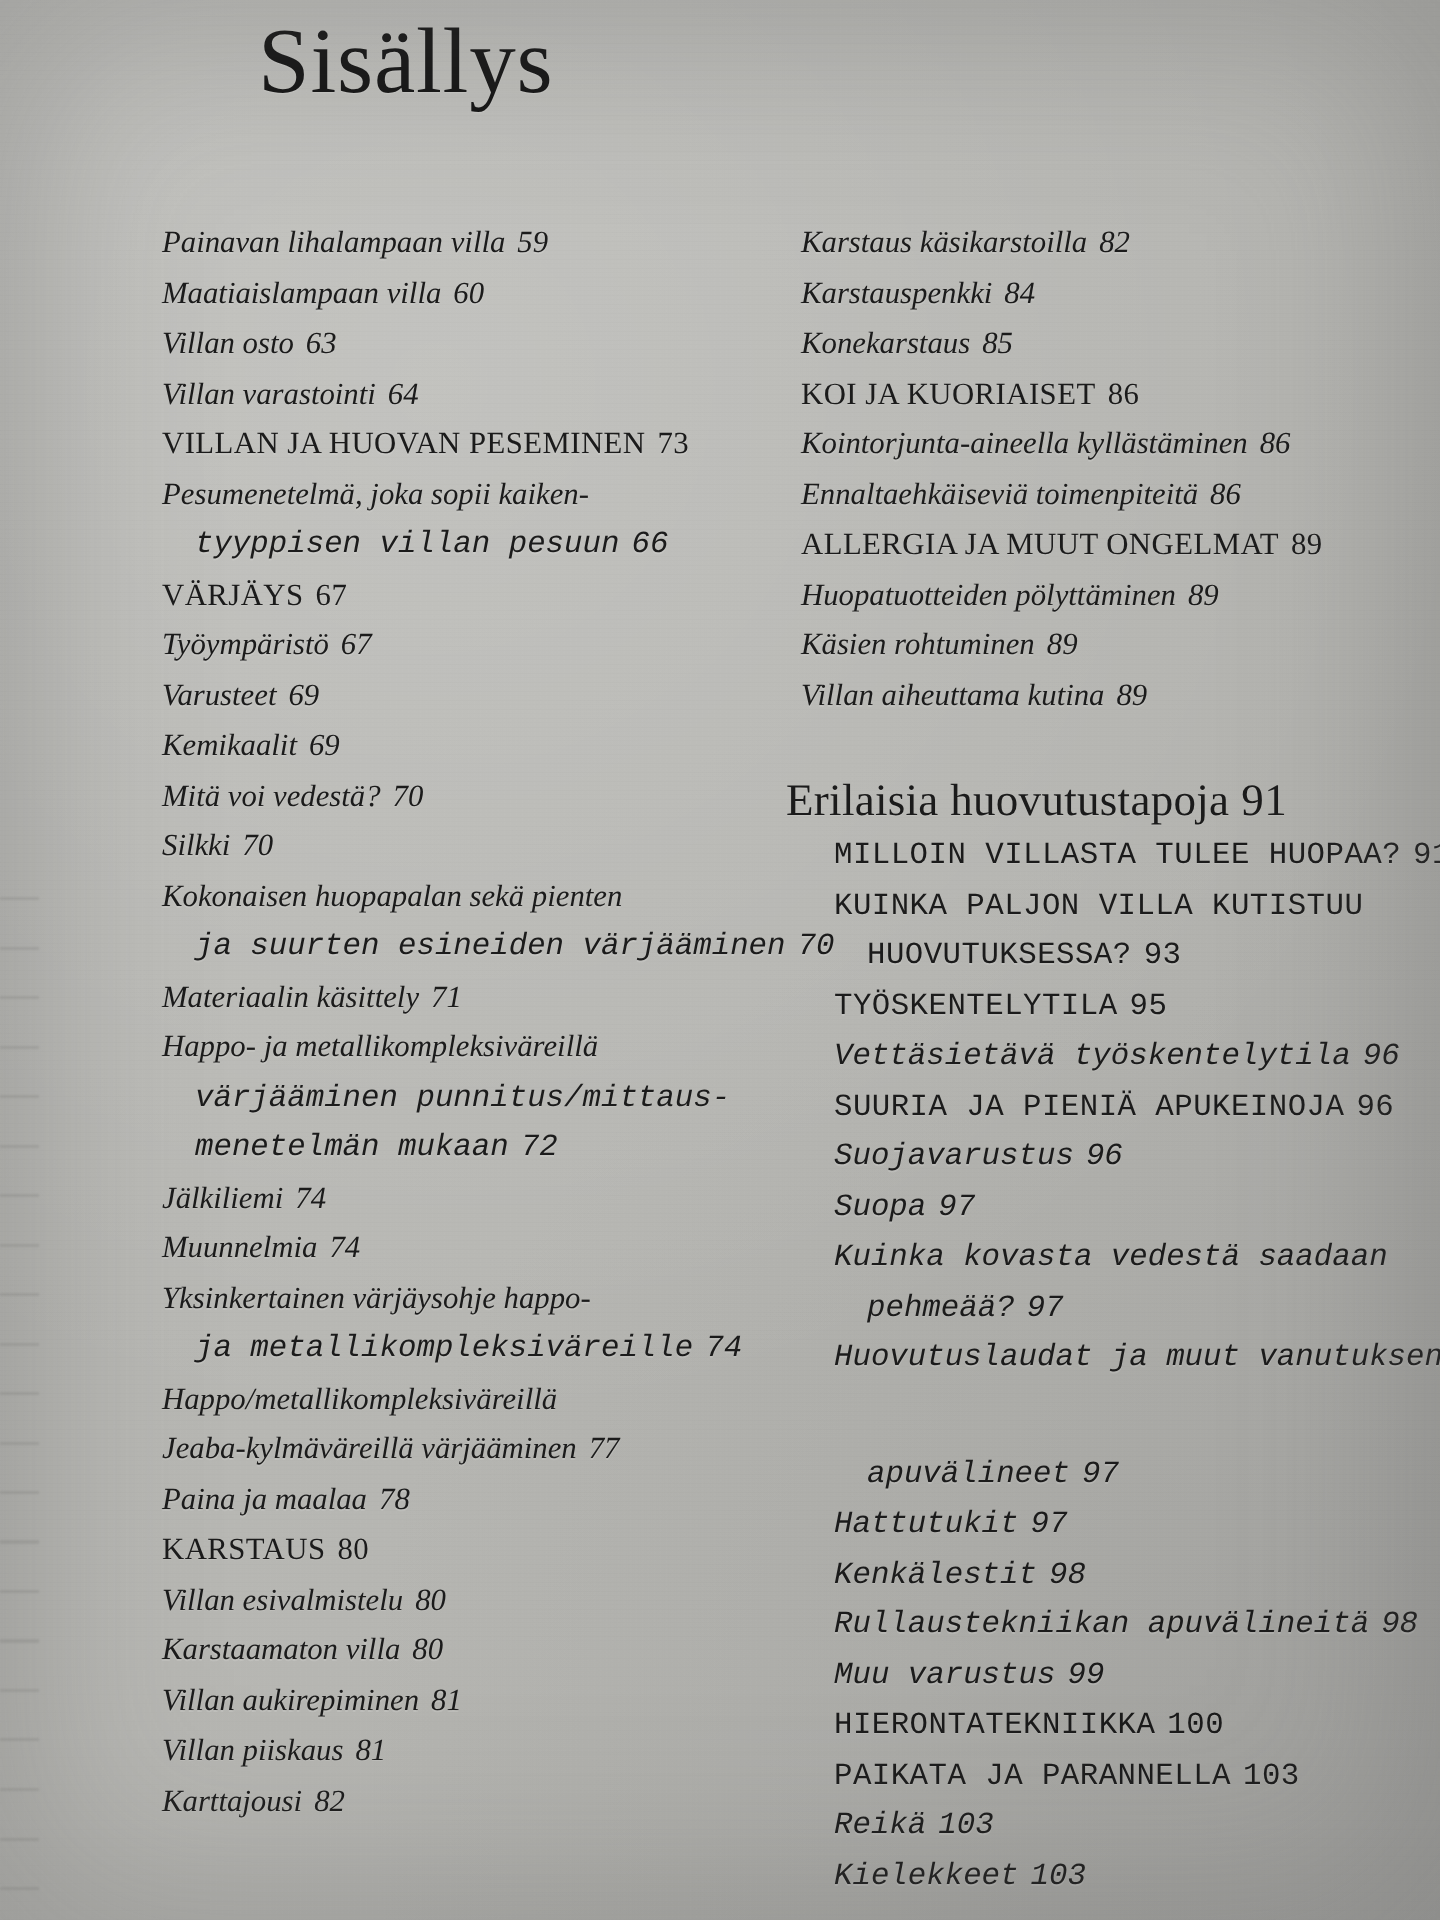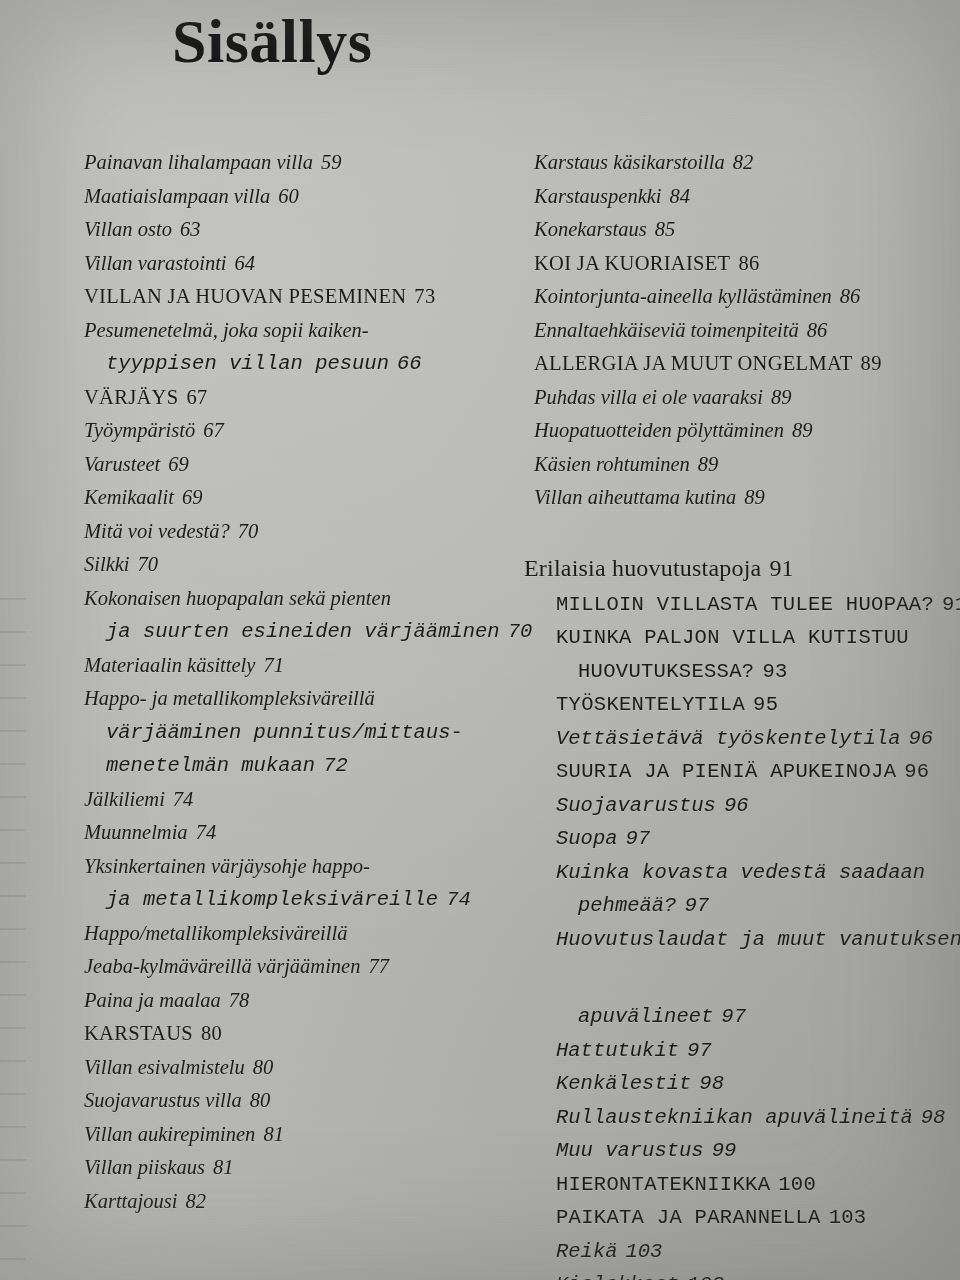--- a/index.html
+++ b/index.html
@@ -59,33 +59,33 @@
     pointer-events: none;
     box-shadow: inset 0 0 120px 24px rgba(90,90,88,0.30);
   }
 
   
   #title {
     position: absolute;
     left: 172px;
     top: -36px;
     font-size: 62px;
-    font-weight: 700;
+    font-weight: 400;
     letter-spacing: 0.5px;
     color: #141414;
     white-space: nowrap;
     text-shadow: 0 1px 1px rgba(255,255,255,0.20);
   }
 
   
   .column {
     position: absolute;
     top: 146px;
   }
-  #col-left  { left: 84px;  width: 420px; }
+  #col-left  { left: 108px;  width: 420px; }
   #col-right { left: 534px; width: 400px; }
 
   .entry {
     height: 33.5px;
     line-height: 33.5px;
     font-size: 20.5px;
     white-space: nowrap;
     text-shadow: 0 1px 0.5px rgba(255,255,255,0.14);
   }
 
@@ -102,21 +102,21 @@
 
   
   .entry.indent {
     padding-left: 22px;
     font-family: Liberation Mono, monospace;
   }
 
   
   .entry.section {
     font-style: normal;
-    font-size: 24px;
+    font-size: 30px;
     letter-spacing: 0.2px;
     height: 40px;
     line-height: 40px;
     margin-left: -10px;
   }
 
   
   .entry.gap-before {
     margin-top: 33px;
   }
@@ -156,34 +156,33 @@
     <div class="entry sub indent"><span>menetelmän mukaan</span><span class="page-num">72</span></div>
     <div class="entry sub"><span>Jälkiliemi</span><span class="page-num">74</span></div>
     <div class="entry sub"><span>Muunnelmia</span><span class="page-num">74</span></div>
     <div class="entry sub"><span>Yksinkertainen värjäysohje happo-</span></div>
     <div class="entry sub indent"><span>ja metallikompleksiväreille</span><span class="page-num">74</span></div>
     <div class="entry sub"><span>Happo/metallikompleksiväreillä</span></div>
     <div class="entry sub"><span>Jeaba-kylmäväreillä värjääminen</span><span class="page-num">77</span></div>
     <div class="entry sub"><span>Paina ja maalaa</span><span class="page-num">78</span></div>
     <div class="entry caps"><span>KARSTAUS</span><span class="page-num">80</span></div>
     <div class="entry sub"><span>Villan esivalmistelu</span><span class="page-num">80</span></div>
-    <div class="entry sub"><span>Suojavarustus villa</span><span class="page-num">80</span></div>
+    <div class="entry sub"><span>Karstaamaton villa</span><span class="page-num">80</span></div>
     <div class="entry sub"><span>Villan aukirepiminen</span><span class="page-num">81</span></div>
     <div class="entry sub"><span>Villan piiskaus</span><span class="page-num">81</span></div>
     <div class="entry sub"><span>Karttajousi</span><span class="page-num">82</span></div>
   </div>
 <div class="column" id="col-right">
     <div class="entry sub"><span>Karstaus käsikarstoilla</span><span class="page-num">82</span></div>
     <div class="entry sub"><span>Karstauspenkki</span><span class="page-num">84</span></div>
     <div class="entry sub"><span>Konekarstaus</span><span class="page-num">85</span></div>
     <div class="entry caps"><span>KOI JA KUORIAISET</span><span class="page-num">86</span></div>
     <div class="entry sub"><span>Kointorjunta-aineella kyllästäminen</span><span class="page-num">86</span></div>
     <div class="entry sub"><span>Ennaltaehkäiseviä toimenpiteitä</span><span class="page-num">86</span></div>
     <div class="entry caps"><span>ALLERGIA JA MUUT ONGELMAT</span><span class="page-num">89</span></div>
-    <div class="entry sub"><span>Puhdas villa ei ole vaaraksi</span><span class="page-num">89</span></div>
     <div class="entry sub"><span>Huopatuotteiden pölyttäminen</span><span class="page-num">89</span></div>
     <div class="entry sub"><span>Käsien rohtuminen</span><span class="page-num">89</span></div>
     <div class="entry sub"><span>Villan aiheuttama kutina</span><span class="page-num">89</span></div>
     <div class="entry section gap-before"><span>Erilaisia huovutustapoja</span><span class="page-num">91</span></div>
     <div class="entry caps indent"><span>MILLOIN VILLASTA TULEE HUOPAA?</span><span class="page-num">91</span></div>
     <div class="entry caps indent"><span>KUINKA PALJON VILLA KUTISTUU</span></div>
     <div class="entry caps indent" style="padding-left: 44px;"><span>HUOVUTUKSESSA?</span><span class="page-num">93</span></div>
     <div class="entry caps indent"><span>TYÖSKENTELYTILA</span><span class="page-num">95</span></div>
     <div class="entry sub indent"><span>Vettäsietävä työskentelytila</span><span class="page-num">96</span></div>
     <div class="entry caps indent"><span>SUURIA JA PIENIÄ APUKEINOJA</span><span class="page-num">96</span></div>

